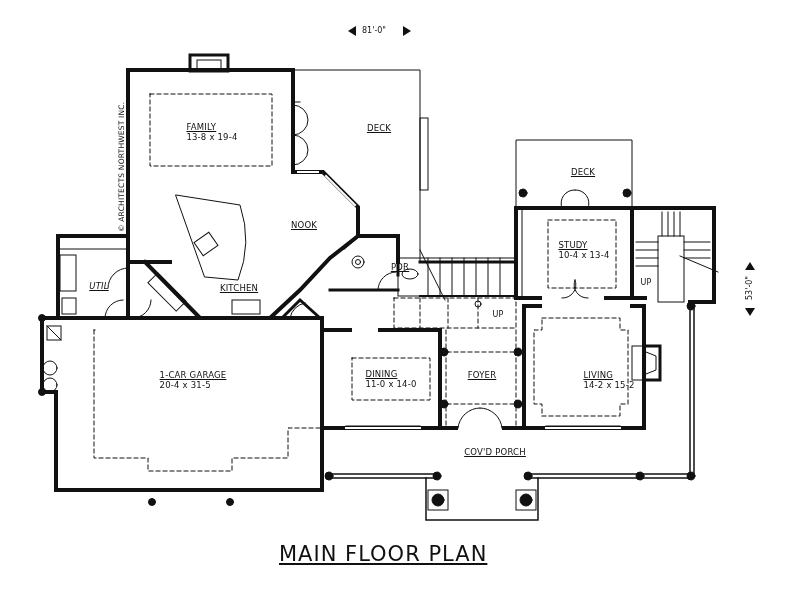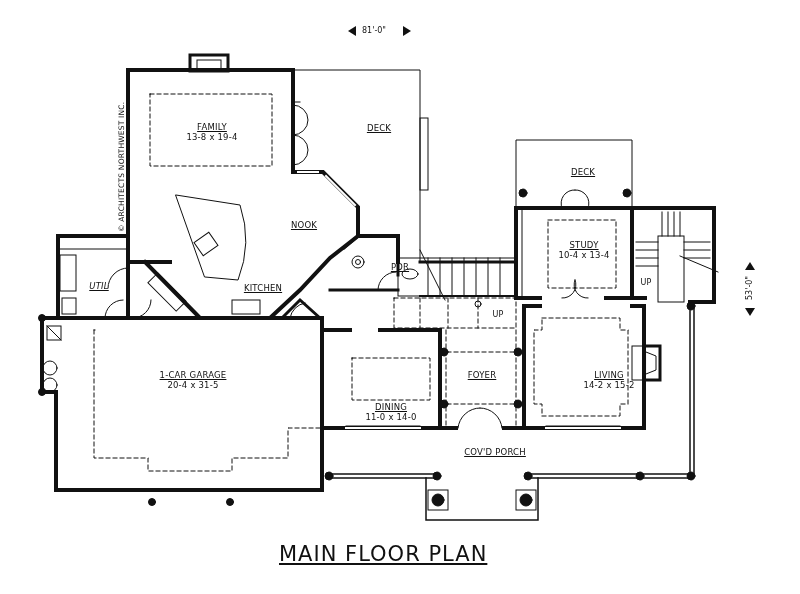--- a/index.html
+++ b/index.html
@@ -1,18 +1,18 @@
 <!DOCTYPE html>
 <html><head>
 <meta charset="utf-8">
 <style>
   html, body { margin:0; padding:0; background:#ffffff; }
   body { width:800px; height:594px; position:relative; overflow:hidden; font-family:"DejaVu Sans", sans-serif; color:#111; }
   svg { position:absolute; left:0; top:0; }
-  .lbl { position:absolute; text-align:center; font-family:"DejaVu Sans", sans-serif; font-size:8.5px; line-height:10px; color:#111; white-space:nowrap; transform:translateX(-50%); letter-spacing:0.2px; }
+  .lbl { position:absolute; text-align:left; font-family:"DejaVu Sans", sans-serif; font-size:8.5px; line-height:10px; color:#111; white-space:nowrap; transform:translateX(-50%); letter-spacing:0.2px; }
   .lbl .name { text-decoration:underline; display:block; }
   .lbl .dim { display:block; }
   .dimv { position:absolute; font-size:8px; white-space:nowrap; }
   .title { position:absolute; left:279px; top:542px; font-size:21px; letter-spacing:1px; text-decoration:underline; font-family:"DejaVu Sans", sans-serif; }
   .copyright { position:absolute; left:117px; top:232px; transform-origin:left top; transform:rotate(-90deg); font-size:7.5px; white-space:nowrap; letter-spacing:0.2px; }
 </style>
 </head>
 <body>
 
 <svg width="800" height="594" viewBox="0 0 800 594">
@@ -217,41 +217,41 @@
 <div class="lbl" style="left:212px; top:122px;">
   <span class="name">FAMILY</span>
   <span class="dim">13-8 x 19-4</span>
 </div>
 <div class="lbl" style="left:379px; top:123px;">
   <span class="name">DECK</span>
 </div>
 <div class="lbl" style="left:304px; top:220px;">
   <span class="name">NOOK</span>
 </div>
-<div class="lbl" style="left:255px; top:283px;padding-left:16px;">
+<div class="lbl" style="left:231px; top:283px;padding-left:16px;">
   <span class="name">KITCHEN</span>
 </div>
 <div class="lbl" style="left:99px; top:281px;font-style:italic;">
   <span class="name">UTIL</span>
 </div>
 <div class="lbl" style="left:400px; top:262px;">
   <span class="name">PDR</span>
 </div>
 <div class="lbl" style="left:583px; top:167px;">
   <span class="name">DECK</span>
 </div>
 <div class="lbl" style="left:584px; top:240px;">
   <span class="name">STUDY</span>
   <span class="dim">10-4 x 13-4</span>
 </div>
 <div class="lbl" style="left:193px; top:370px;">
   <span class="name">1-CAR GARAGE</span>
   <span class="dim">20-4 x 31-5</span>
 </div>
-<div class="lbl" style="left:391px; top:369px;margin-top:33px;">
+<div class="lbl" style="left:391px; top:369px;">
   <span class="name">DINING</span>
   <span class="dim">11-0 x 14-0</span>
 </div>
 <div class="lbl" style="left:482px; top:370px;">
   <span class="name">FOYER</span>
 </div>
 <div class="lbl" style="left:609px; top:370px;">
   <span class="name">LIVING</span>
   <span class="dim">14-2 x 15-2</span>
 </div>

